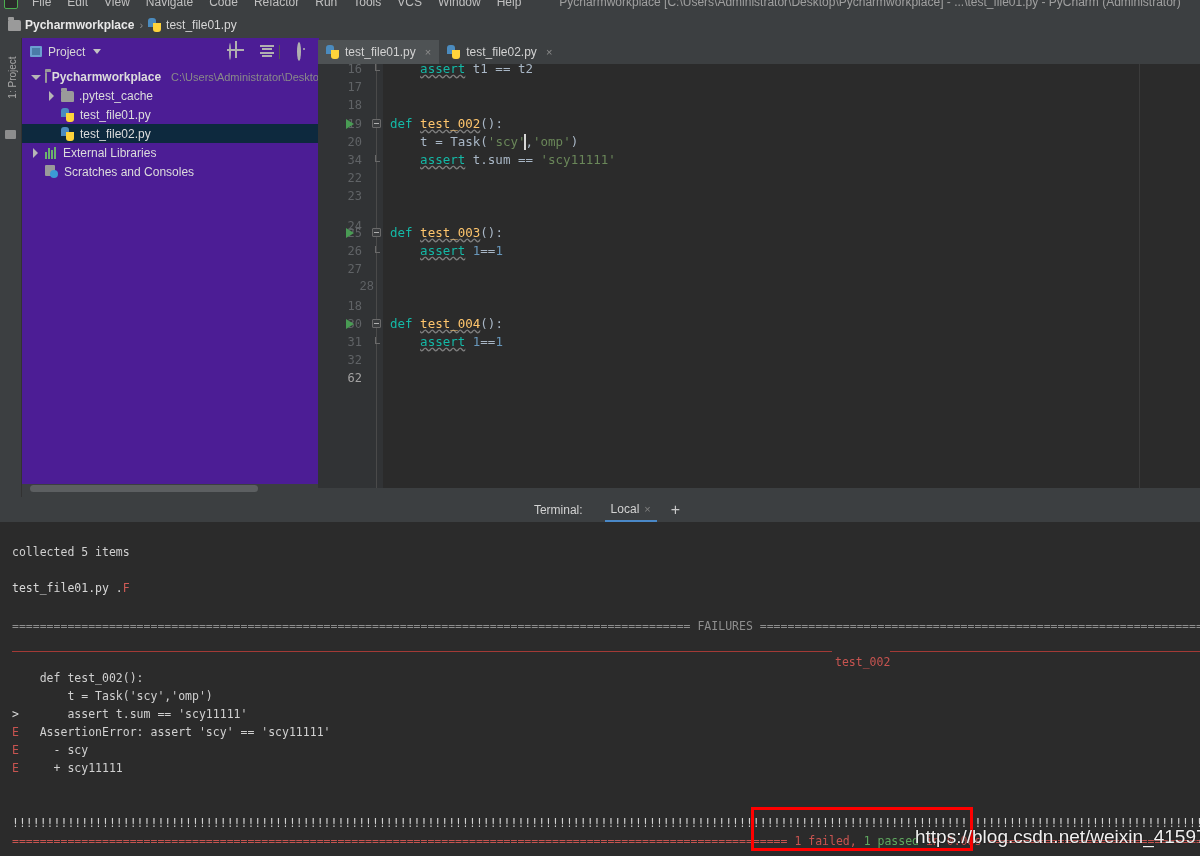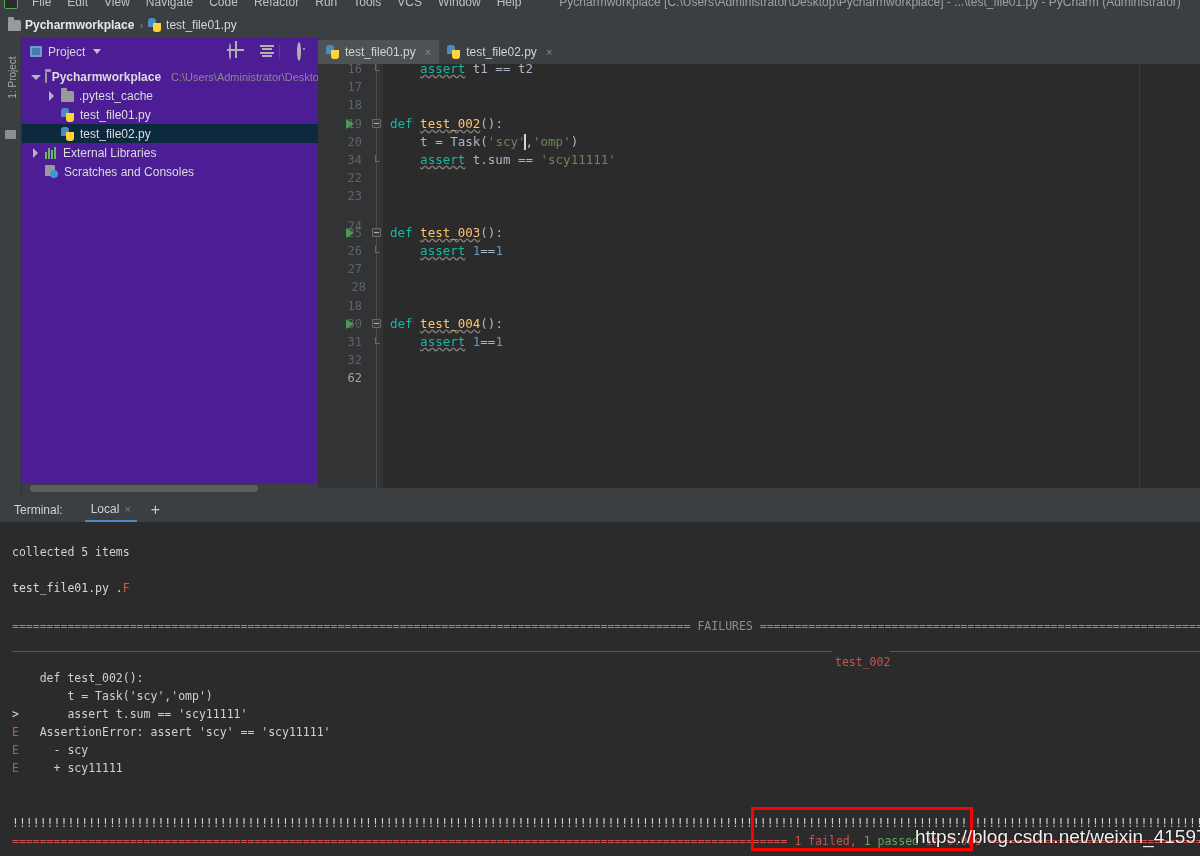--- a/index.html
+++ b/index.html
@@ -248,21 +248,21 @@
   .num { color: #6897bb; }
   .wavy { text-decoration: underline wavy #808080; text-decoration-skip-ink: none; }
   .caret-bar {
     position: absolute; width: 2px; height: 16px; background: #d6d6d6;
   }
 
   
   .term-tabbar {
     position: absolute; left: 0; top: 497px; width: 1200px; height: 25px;
     background: #3c3f41; display: flex; align-items: center;
-    padding-left: 14px; gap: 0px; font-size: 12px; color: #cfcfcf;
+    padding-left: 14px; gap: 0px; font-size: 12px; color: #cfcfcf; justify-content: center;
   }
   .term-label { color: #d2d2d2; margin-right: 22px; }
   .term-tab {
     display: flex; align-items: center; gap: 5px;
     padding: 3px 6px 4px 6px; color: #d2d2d2; position: relative;
   }
   .term-tab.active:after {
     content:""; position:absolute; left:0; right:0; bottom:-2px;
     height: 2px; background: #4a88c7;
   }
@@ -451,21 +451,21 @@
         <div class="eline" style="top: 141.6px; left: 72px;"></div>
         <div class="lnum" style="top: 159.8px; left: 0px;">25</div>
         <div class="runarrow" style="top: 164.3px;"></div>
         <div class="foldbox" style="top: 163.8px;"></div>
         <div class="eline" style="top: 159.8px; left: 72px;"><span class="plain"><span class="kw">def</span> <span class="fn wavy">test_003</span>():</span></div>
         <div class="lnum" style="top: 178px; left: 0px;">26</div>
         <div class="foldend" style="top: 182px;"></div>
         <div class="eline" style="top: 178px; left: 72px;"><span class="plain">    <span class="kw wavy">assert</span> <span class="num">1</span>==<span class="num">1</span></span></div>
         <div class="lnum" style="top: 196.2px; left: 0px;">27</div>
         <div class="eline" style="top: 196.2px; left: 72px;"></div>
-        <div class="lnum" style="top: 214.4px; left: 4px;">28</div>
+        <div class="lnum" style="top: 214.4px; left: 12px; font-family: Liberation Mono, monospace;">28</div>
         <div class="eline" style="top: 214.4px; left: 72px;"></div>
         <div class="lnum" style="top: 232.6px; left: 0px;">18</div>
         <div class="eline" style="top: 232.6px; left: 72px;"></div>
         <div class="lnum" style="top: 250.8px; left: 0px;">30</div>
         <div class="runarrow" style="top: 255.3px;"></div>
         <div class="foldbox" style="top: 254.8px;"></div>
         <div class="eline" style="top: 250.8px; left: 72px;"><span class="plain"><span class="kw">def</span> <span class="fn wavy">test_004</span>():</span></div>
         <div class="lnum" style="top: 269px; left: 0px;">31</div>
         <div class="foldend" style="top: 273px;"></div>
         <div class="eline" style="top: 269px; left: 72px;"><span class="plain">    <span class="kw wavy">assert</span> <span class="num">1</span>==<span class="num">1</span></span></div>

